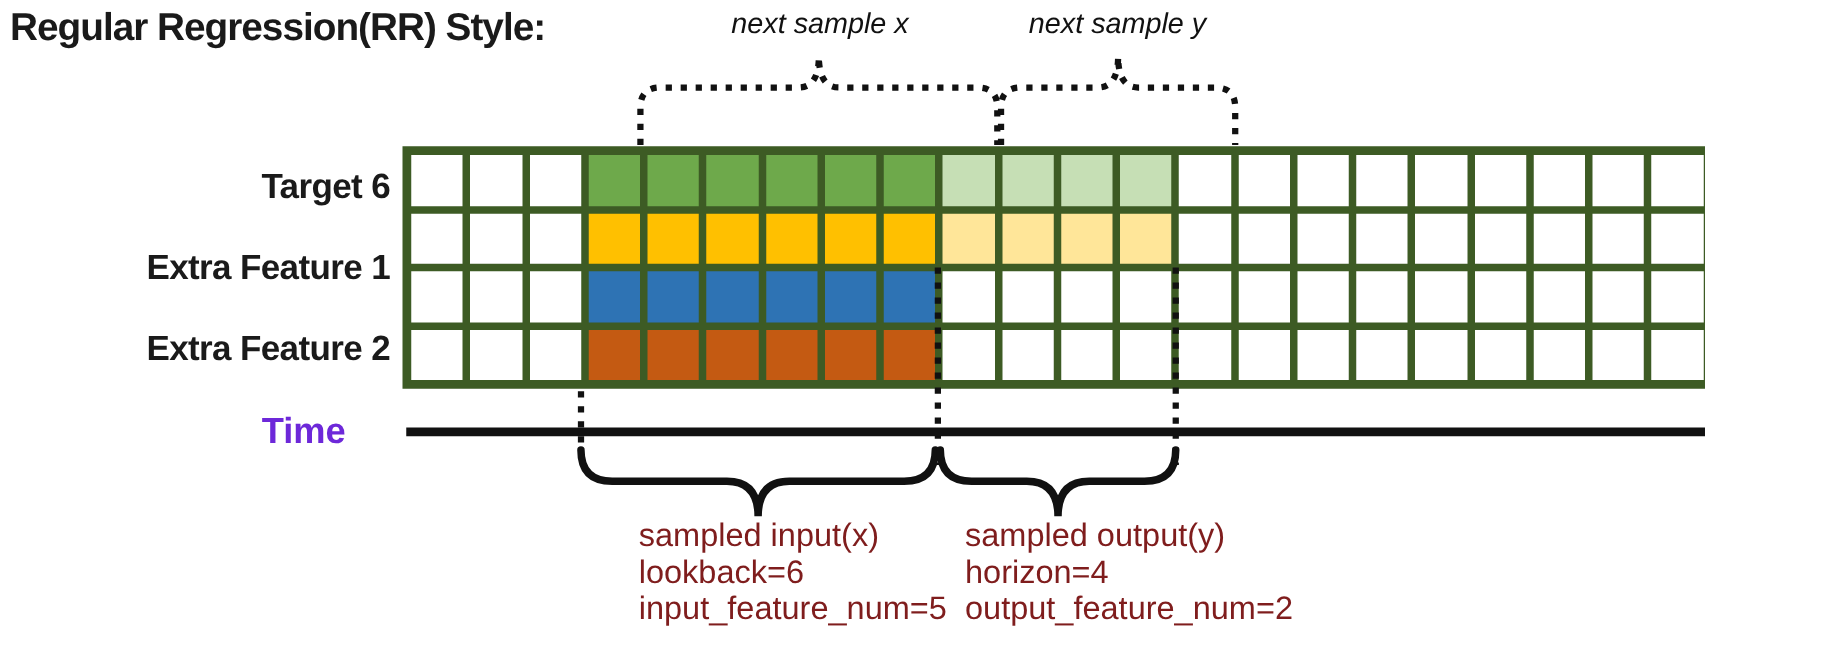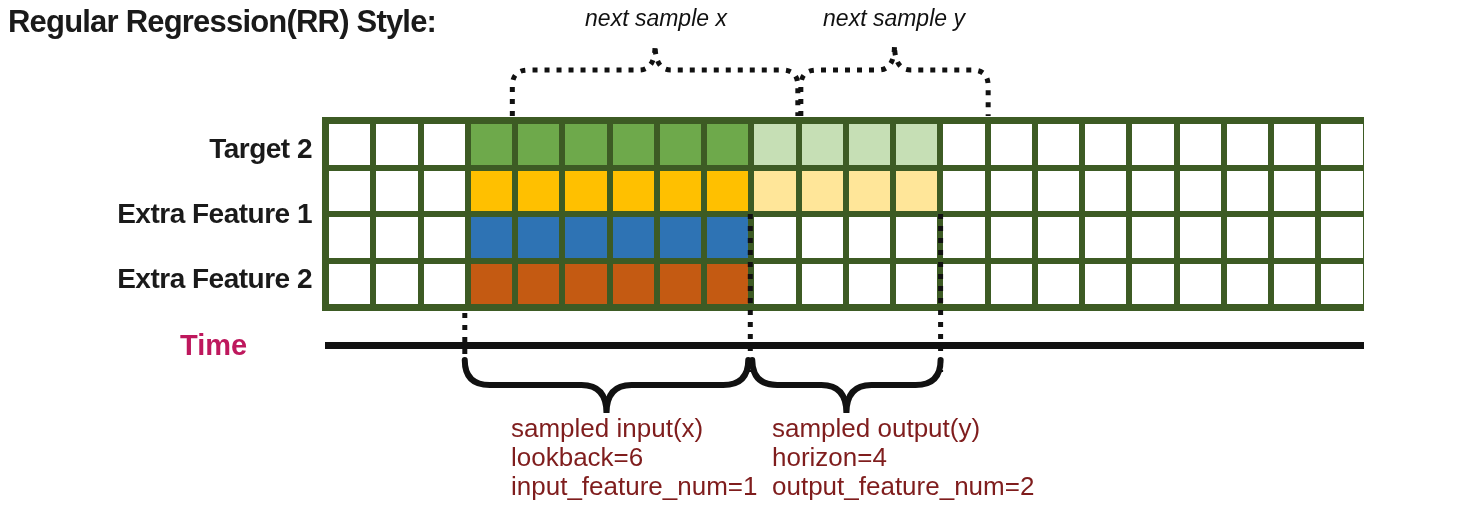--- a/index.html
+++ b/index.html
@@ -38,22 +38,22 @@
     box-sizing:border-box;
     background:#3D5B24;
     display:grid;
     grid-template-columns:repeat(24,1fr);
     grid-template-rows:repeat(4,1fr);
     gap:6px;padding:7px;
   }
   .sample-grid .cell{width:100%;height:100%;}
   .time-label{
     position:absolute;left:180px;top:329px;width:126px;
-    text-align:left;
-    font-size:29px;font-weight:700;color:#be185d;
+    text-align:center;
+    font-size:29px;font-weight:700;color:#6d28d9;
   }
   .overlay{position:absolute;left:0;top:0;width:1476px;height:516px;pointer-events:none;}
   .dotted{stroke:#111;stroke-width:5;fill:none;stroke-dasharray:5 7;stroke-linecap:butt;}
   .solid-brace{stroke:#111;stroke-width:6;fill:none;stroke-linecap:round;}
   .axis-line{stroke:#111;stroke-width:7;}
   .axis-head{fill:#111;}
   .caption{
     position:absolute;top:414px;
     font-size:26px;font-weight:500;line-height:29px;
     color:#7f1d1d;white-space:nowrap;
@@ -65,21 +65,21 @@
 <body>
 
 <div class="canvas">
 
   <div class="title">Regular Regression(RR) Style:</div>
 
   <div class="next-label" id="next-y">next sample y</div>
   <div class="next-label" id="next-x">next sample x</div>
 
   <div class="row-labels">
-      <div class="rlabel">Target 2</div>
+      <div class="rlabel">Target 6</div>
       <div class="rlabel">Extra Feature 1</div>
       <div class="rlabel">Extra Feature 2</div>
     </div>
 
   <div class="sample-grid">
       <div class="cell" style="background: rgb(255, 255, 255);"></div>
       <div class="cell" style="background: rgb(255, 255, 255);"></div>
       <div class="cell" style="background: rgb(255, 255, 255);"></div>
       <div class="cell" style="background: rgb(110, 169, 75);"></div>
       <div class="cell" style="background: rgb(110, 169, 75);"></div>
@@ -186,20 +186,20 @@
     <polygon class="axis-head" points="1444,332.5 1444,358.5 1471,345.5"></polygon>
     <path class="dotted" id="brace-next-x" d="M 512.3333333333334 116 V 86 Q 512.3333333333334 70 528.3333333333334 70 H 639.0833333333334 Q 655.0833333333334 70 655.0833333333334 45 Q 655.0833333333334 70 671.0833333333334 70 H 781.8333333333334 Q 797.8333333333334 70 797.8333333333334 86 V 116"></path>
     <path class="dotted" id="brace-next-y" d="M 800.8333333333334 116 V 86 Q 800.8333333333334 70 816.8333333333334 70 H 878.5 Q 894.5 70 894.5 45 Q 894.5 70 910.5 70 H 972.1666666666667 Q 988.1666666666667 70 988.1666666666667 86 V 116"></path>
     <path class="solid-brace" id="brace-input" d="M 464.75 360 Q 464.75 385 489.75 385 H 581.5 Q 606.5 385 606.5 413 Q 606.5 385 631.5 385 H 723.25 Q 748.25 385 748.25 360"></path>
     <path class="solid-brace" id="brace-output" d="M 752.25 360 Q 752.25 385 777.25 385 H 821.4166666666667 Q 846.4166666666667 385 846.4166666666667 413 Q 846.4166666666667 385 871.4166666666667 385 H 915.5833333333334 Q 940.5833333333334 385 940.5833333333334 360"></path>
   </svg>
 
   <div class="caption" id="caption-input">
     <div>sampled input(x)</div>
     <div>lookback=6</div>
-    <div>input_feature_num=1</div>
+    <div>input_feature_num=5</div>
   </div>
   <div class="caption" id="caption-output">
     <div>sampled output(y)</div>
     <div>horizon=4</div>
     <div>output_feature_num=2</div>
   </div>
 </div>
 
 </body></html>

